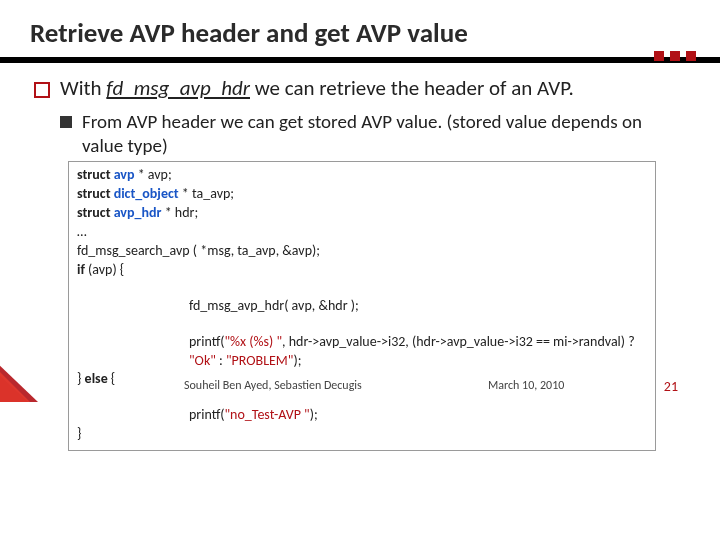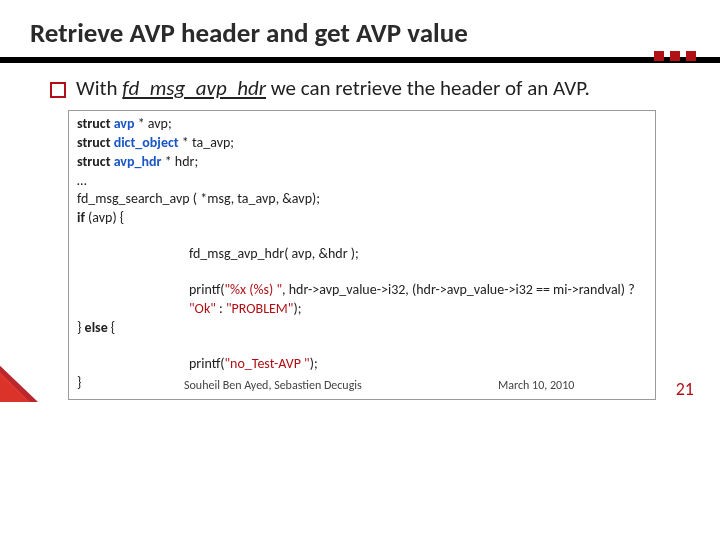--- a/index.html
+++ b/index.html
@@ -46,21 +46,21 @@
   .rule .dot {
     width: 10px; height: 10px;
     background: #b11116;
   }
   .body {
     padding: 0 34px 0 34px;
   }
   .b1 {
     font-size: 21px;
     line-height: 1.28;
-    margin: 10px 0 8px 16px;
+    margin: 10px 0 8px 0;
     display: flex;
   }
   .b1 .mark {
     width: 12px; height: 12px;
     border: 2px solid #b11116;
     margin: 7px 10px 0 0;
     flex: 0 0 auto;
   }
   .b1 .content { flex: 1 1 auto; }
   .emph {
@@ -99,27 +99,27 @@
     left: 0; right: 0;
     font-size: 12px;
     color: #444;
   }
   .footer .author {
     position: absolute;
     left: 184px;
   }
   .footer .date {
     position: absolute;
-    left: 498px;
+    left: 488px;
   }
   .footer .page {
     position: absolute;
-    right: 26px;
+    right: 42px;
     color: #b11116;
-    font-size: 18px;
+    font-size: 14px;
   }
   .corner {
     position: absolute;
     left: -6px;
     bottom: -6px;
     width: 60px;
     height: 50px;
     pointer-events: none;
   }
 </style>
@@ -141,20 +141,24 @@
 
   <div class="body">
 
     <div class="b1">
       <div class="mark"></div>
       <div class="content">
         <span>With </span><span class="emph">fd_msg_avp_hdr</span><span> we can retrieve the header of an AVP.</span>
       </div>
     </div>
 
+    <div class="b2">
+      <div class="mark"></div>
+      <div class="content">From AVP header we can get stored AVP value. (stored value depends on value type)</div>
+    </div>
 
     <div class="codebox"><span class="kw">struct</span> <span class="ty">avp</span><span> * avp;</span>
 <span class="kw">struct</span> <span class="ty">dict_object</span><span> * ta_avp;</span>
 <span class="kw">struct</span> <span class="ty">avp_hdr</span><span> * hdr;</span>
 <span>…</span>
 <span>fd_msg_search_avp ( *msg, ta_avp, &amp;avp);</span>
 <span class="kw">if</span><span> (avp) {</span>
 <span class="indent1"><span>fd_msg_avp_hdr( avp, &amp;hdr );</span></span><span class="indent1"><span>printf(</span><span class="str">"%x (%s) "</span><span>, hdr-&gt;avp_value-&gt;i32, (hdr-&gt;avp_value-&gt;i32 == mi-&gt;randval) ? </span><span class="str">"Ok"</span><span> : </span><span class="str">"PROBLEM"</span><span>);</span></span><span>} </span><span class="kw">else</span><span> {</span>
 <span class="indent1"><span>printf(</span><span class="str">"no_Test-AVP "</span><span>);</span></span><span>}</span></div>
 

